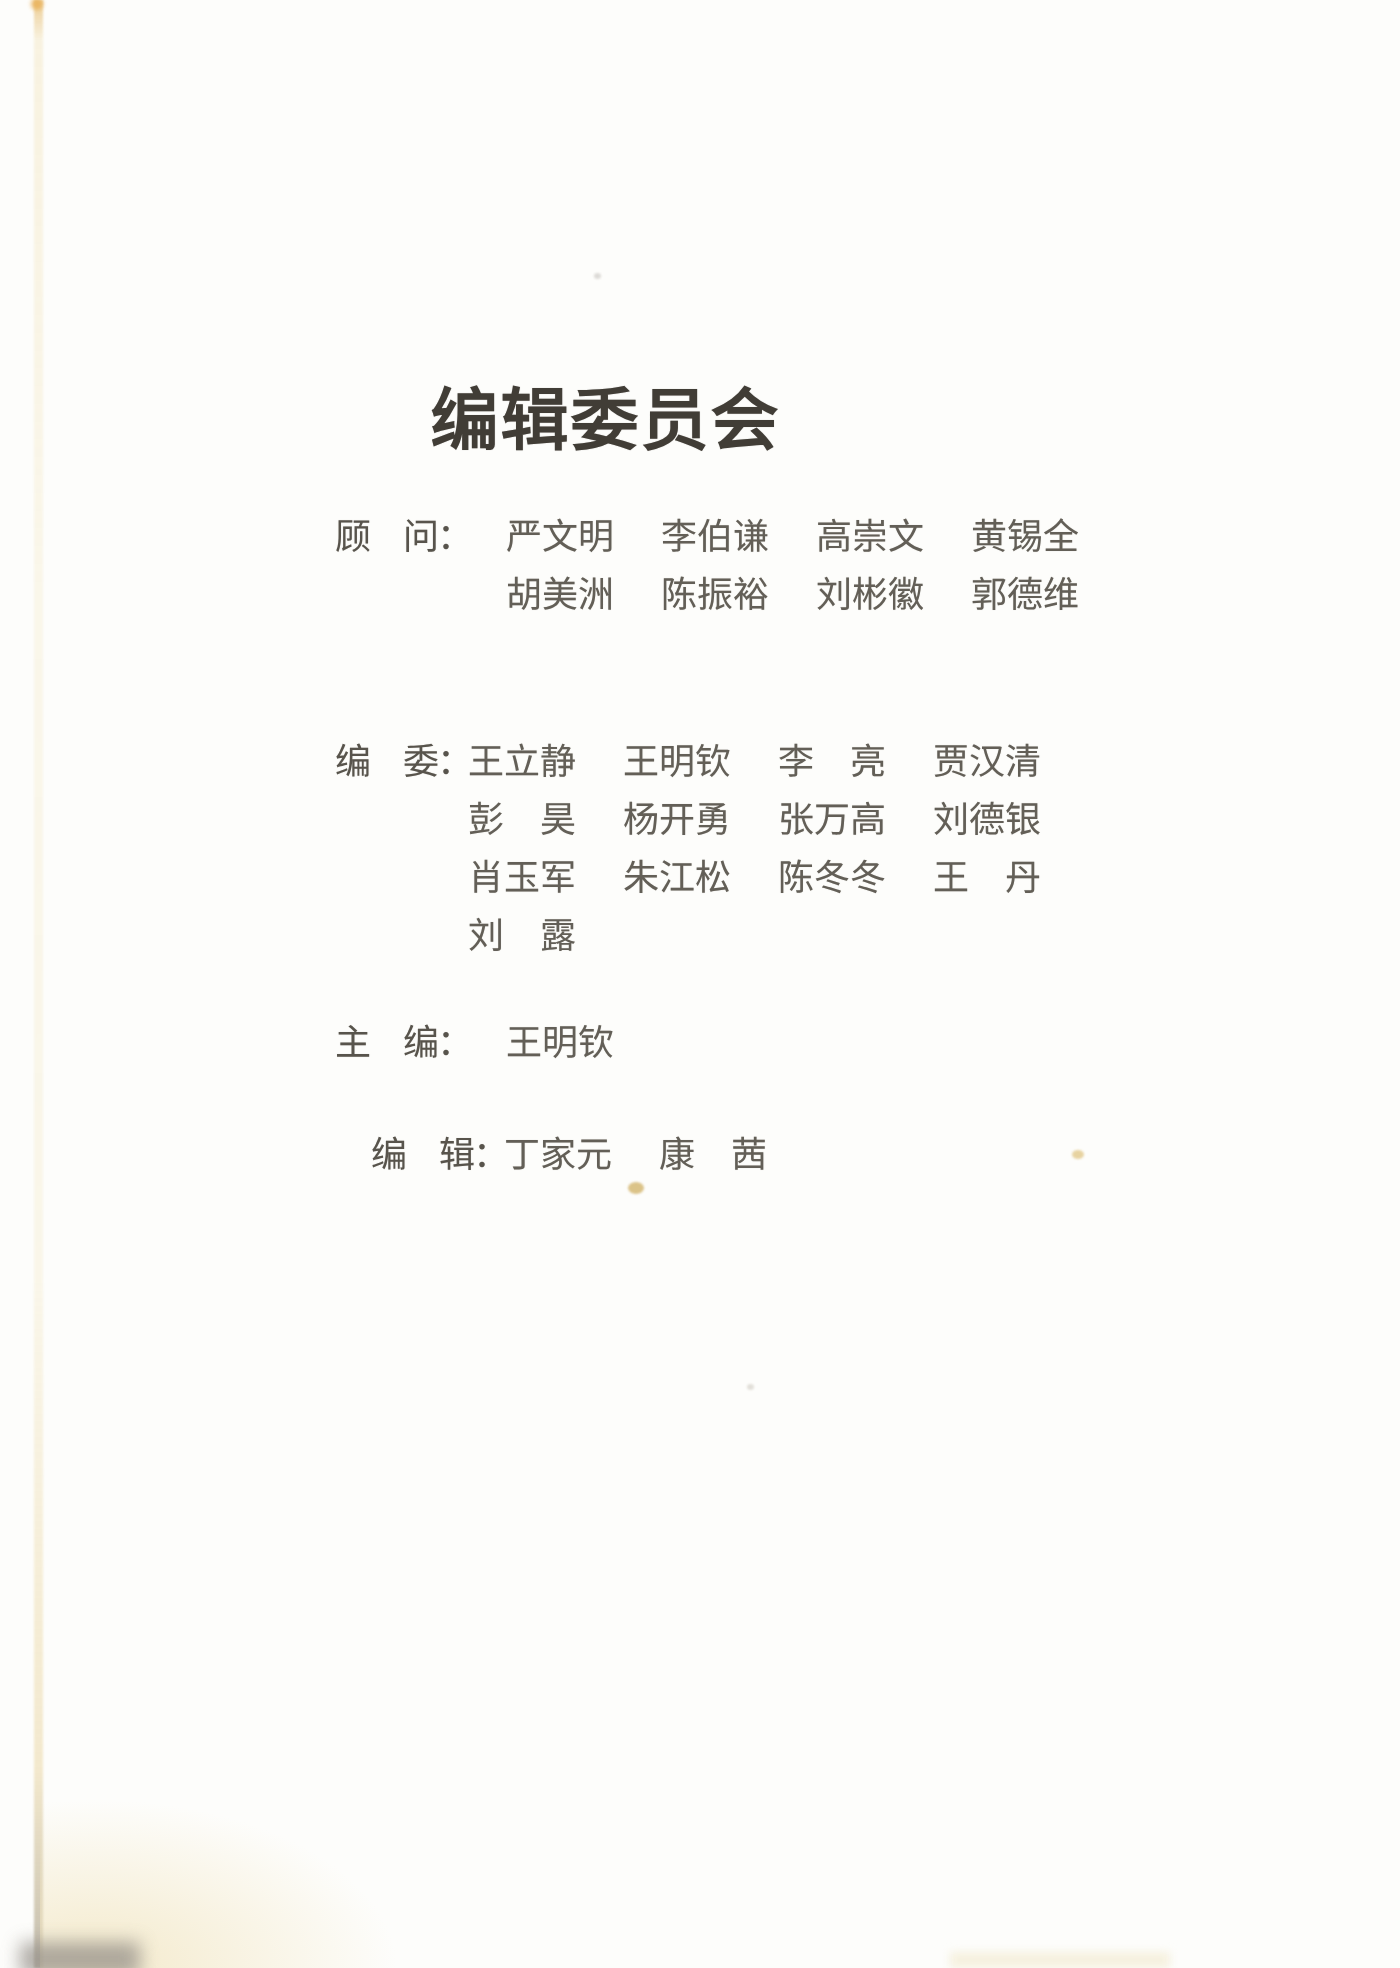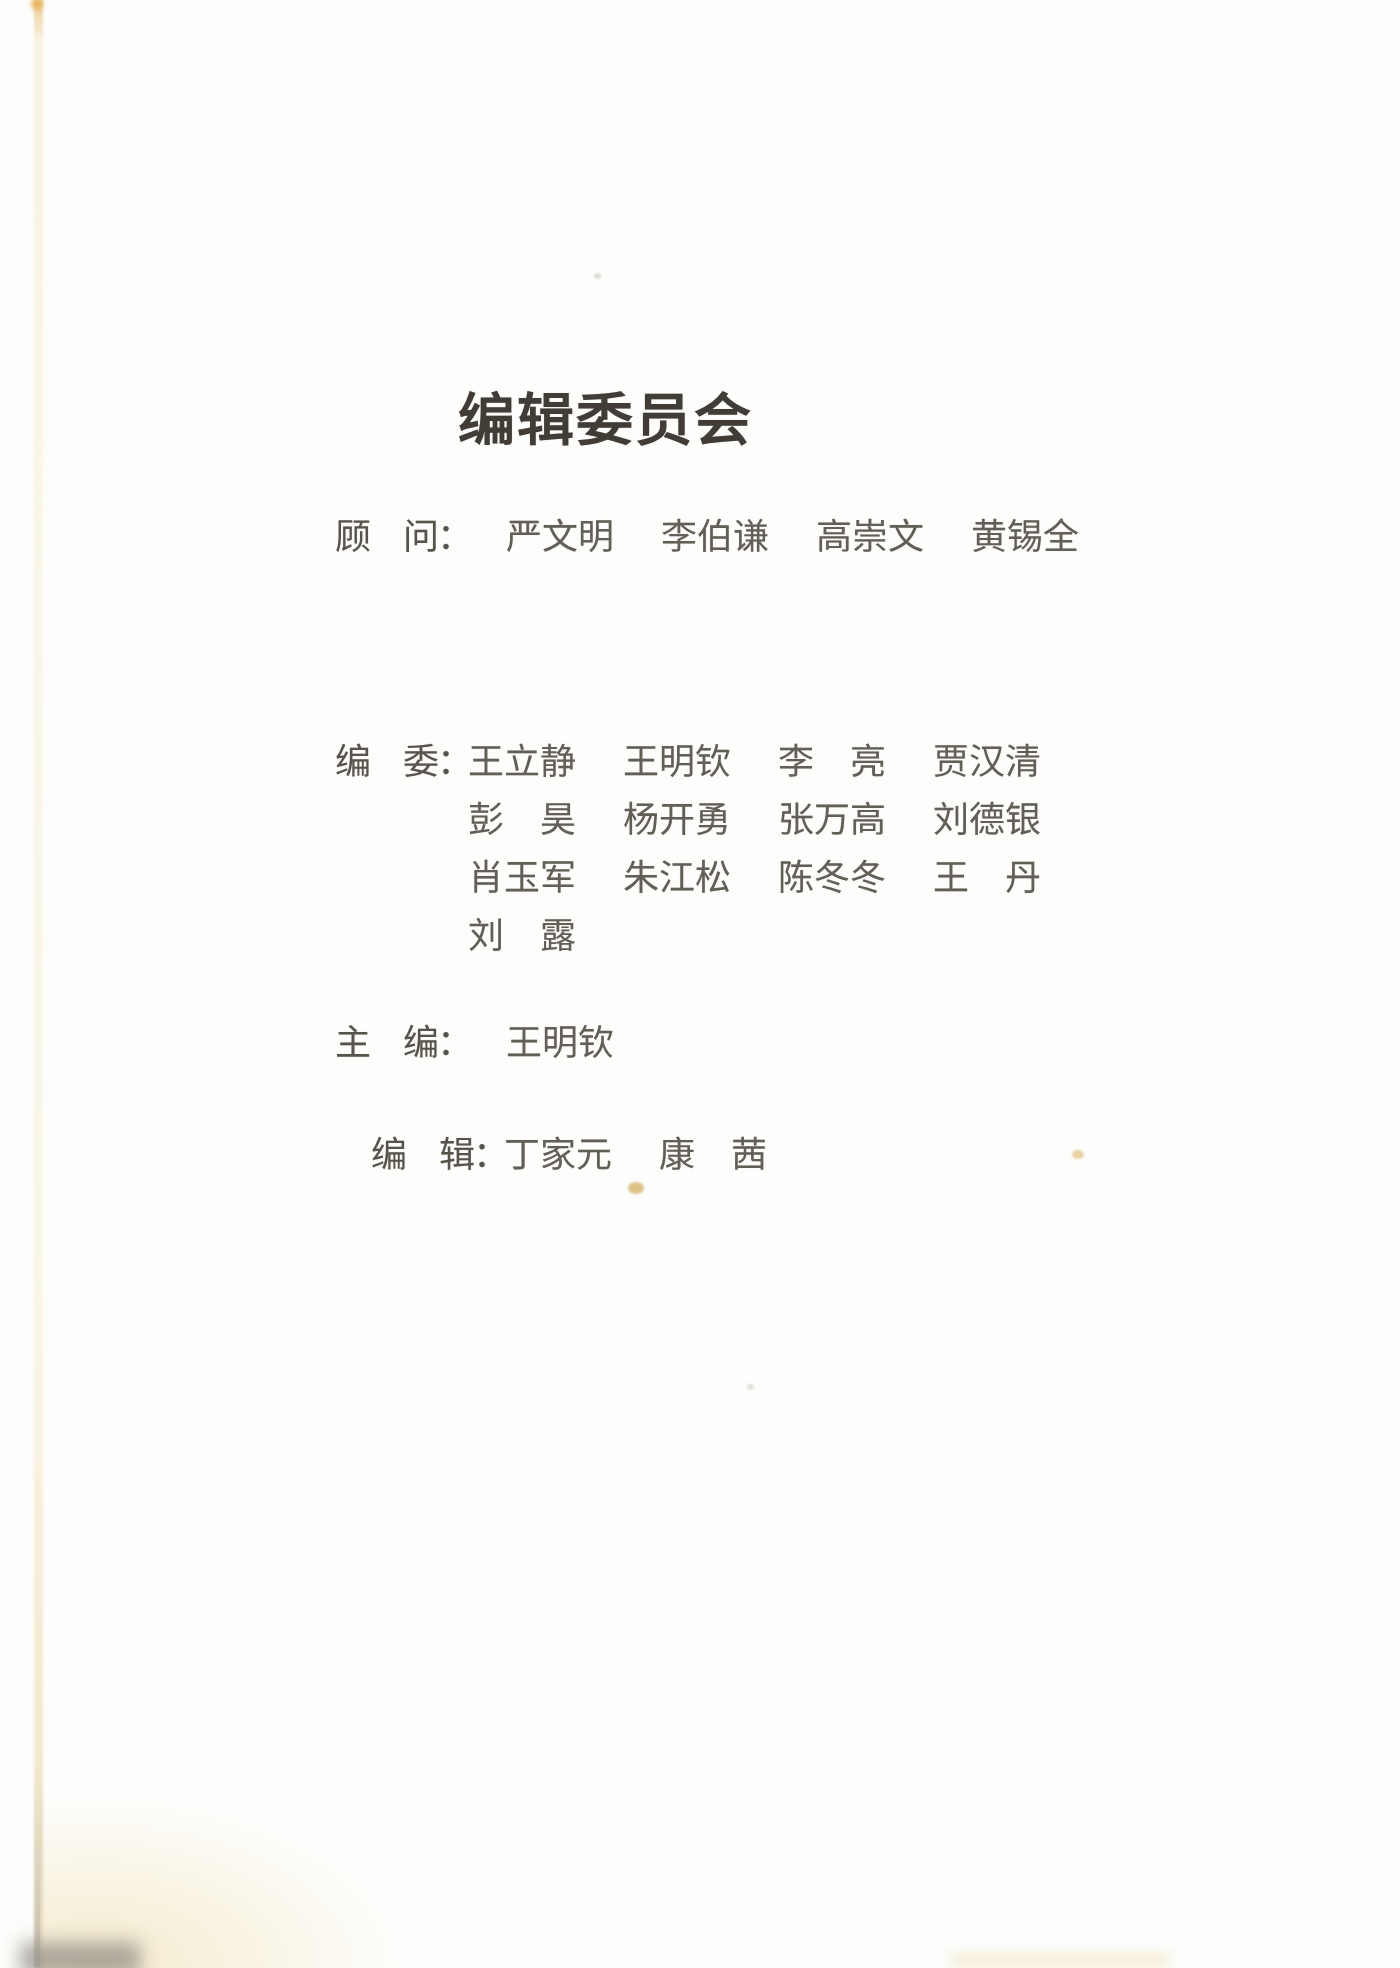--- a/index.html
+++ b/index.html
@@ -79,21 +79,21 @@
   .speck-gray-2   { left: 747px; top: 1384px; width: 7px;  height: 6px;  background: rgba(158,148,128,0.28); filter: blur(1px); }
 
   .doc-title {
     position: absolute;
     top: 383px;
     left: 0;
     width: 1135px;
     box-sizing: border-box;
     padding-left: 76px;
     text-align: center;
-    font-size: 57px;
+    font-size: 68px;
     line-height: 76px;
     font-weight: 700;
     letter-spacing: 2px;
     color: #413d36;
     text-shadow: 0 0 1px rgba(65, 61, 54, 0.35);
   }
   .block {
     position: absolute;
     left: 335px;
     display: flex;
@@ -145,20 +145,26 @@
 
   <div class="block block-guwen">
     <div class="block-label">顾　问：</div>
     <div class="lines">
       <div class="line">
         <span class="name">严文明</span>
         <span class="name">李伯谦</span>
         <span class="name">高崇文</span>
         <span class="name">黄锡全</span>
       </div>
+      <div class="line">
+        <span class="name">胡美洲</span>
+        <span class="name">陈振裕</span>
+        <span class="name">刘彬徽</span>
+        <span class="name">郭德维</span>
+      </div>
     </div>
   </div>
 
   <div class="block block-bianwei">
     <div class="block-label">编　委：</div>
     <div class="lines">
       <div class="line">
         <span class="name">王立静</span>
         <span class="name">王明钦</span>
         <span class="name">李　亮</span>

